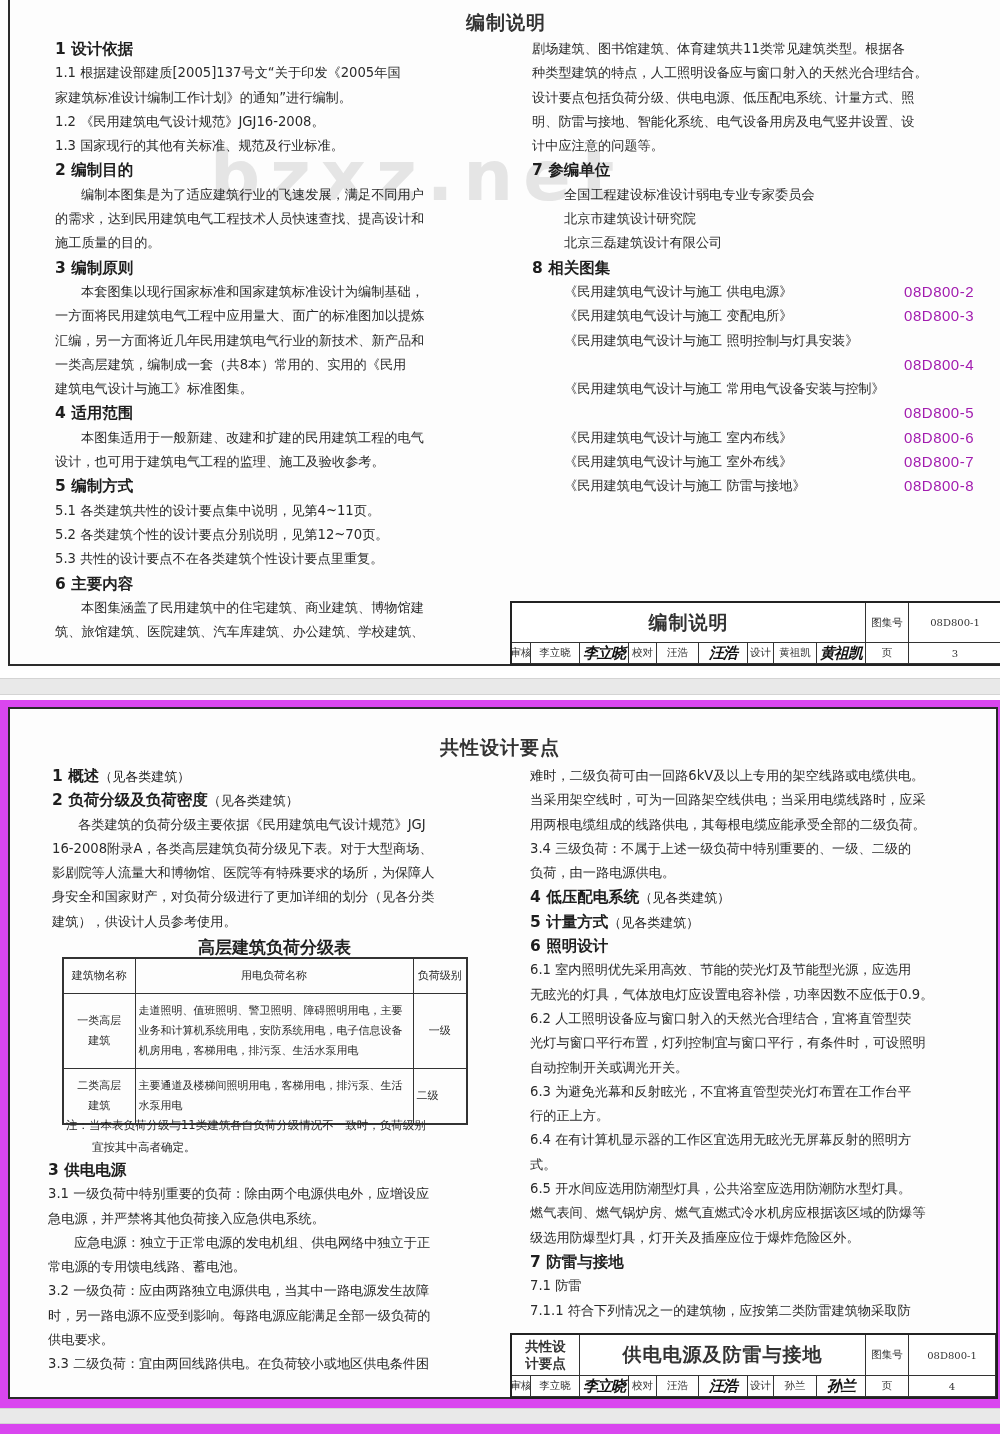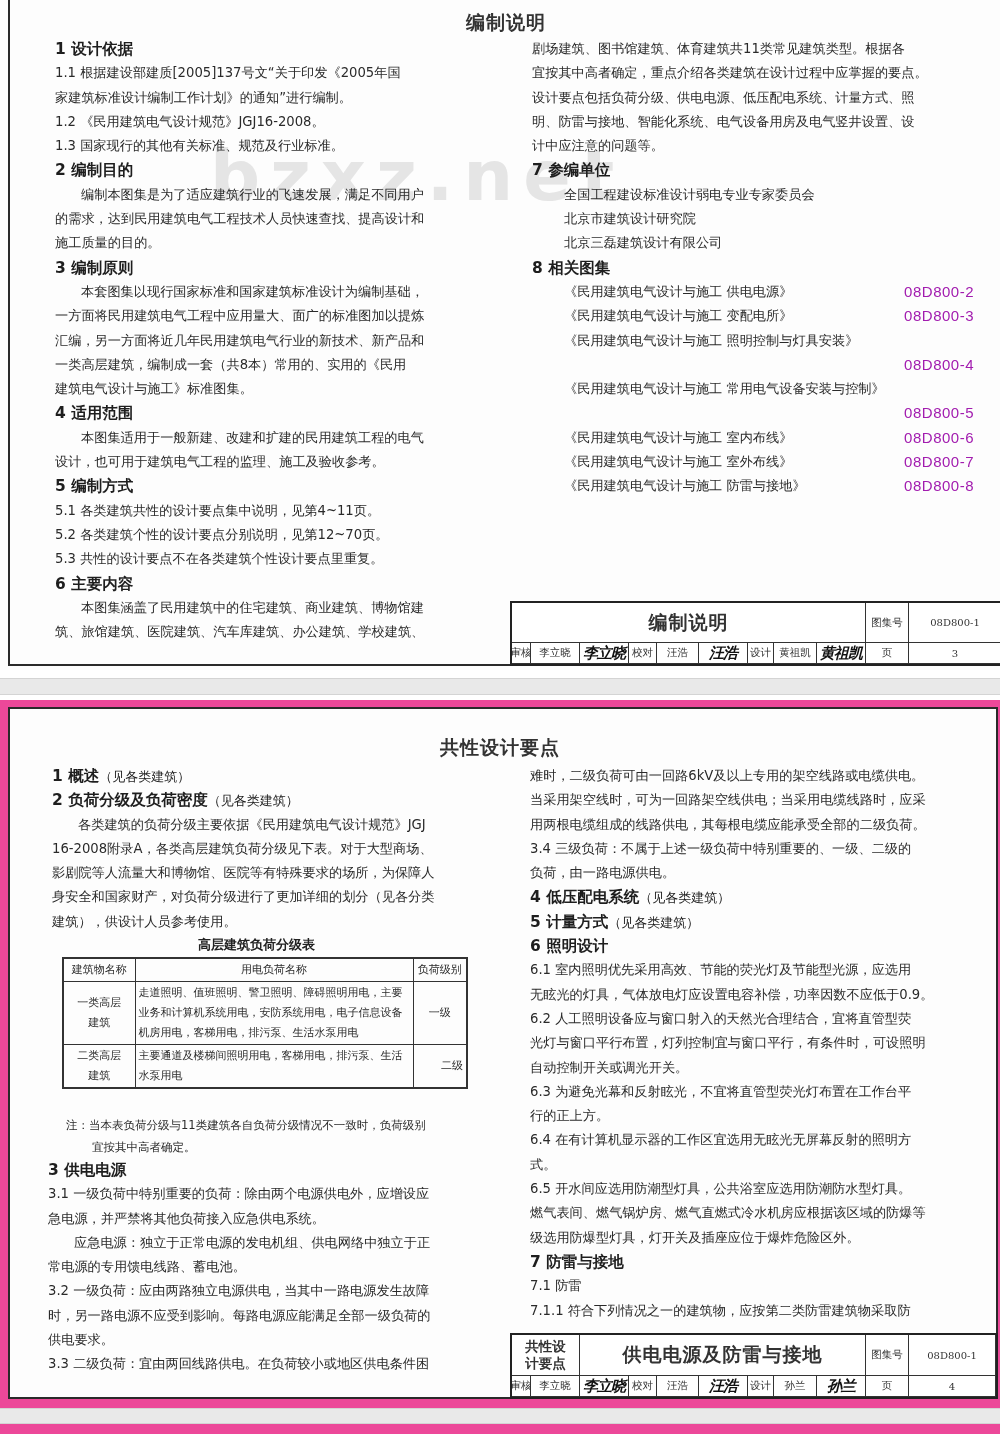--- a/index.html
+++ b/index.html
@@ -18,23 +18,23 @@
   .col .h .sub { font-size: 13px; font-weight: normal; }
   .col .ind { padding-left: 26px; }
   .col .ind2 { padding-left: 32px; }
   .num { font-family: "Liberation Sans", sans-serif; font-size: 15px; color: #a21caf; letter-spacing: 0.5px; }
   .row2 { display: flex; justify-content: space-between; padding-left: 32px; padding-right: 8px; }
   .row2r { text-align: right; padding-right: 8px; }
 
   .watermark { position: absolute; left: 210px; top: 135px; font-size: 70px; font-weight: bold; color: rgba(200,200,200,0.45); letter-spacing: 10px; font-family: "DejaVu Sans", sans-serif; pointer-events: none; }
 
   
-  .ltable-title { position: absolute; font-size: 13px; font-weight: bold; color: #222; }
+  .ltable-title { position: absolute; font-size: 17px; font-weight: bold; color: #222; }
   table.load { position: absolute; border-collapse: collapse; font-size: 11px; color: #2a2a2a; }
-  table.load td, table.load th { border: 1px solid #333; padding: 1px 3px; line-height: 20px; font-weight: normal; }
+  table.load td, table.load th { border: 1px solid #333; padding: 7px 3px; line-height: 20px; font-weight: normal; }
   table.load { border: 2px solid #333; }
   .note { position: absolute; font-size: 11.5px; line-height: 22px; color: #2a2a2a; }
 
   
   .tblock { position: absolute; border: 2px solid #222; border-right: none; background: #fff; }
   .tb-grid { display: grid; width: 100%; height: 100%; }
   .tb-cell { border-right: 1px solid #333; border-bottom: 1px solid #333; display: flex; align-items: center; justify-content: center; font-size: 10.5px; color: #333; white-space: nowrap; overflow: hidden; }
   .tb-main { font-size: 19px; font-weight: bold; color: #333; letter-spacing: 1px; }
   .tb-cat { font-size: 13.5px; font-weight: bold; line-height: 17px; text-align: center; white-space: normal; }
   .sig { font-family: "DejaVu Serif", serif; font-style: italic; font-weight: bold; font-size: 15px; color: #111; letter-spacing: -1px; }
@@ -74,21 +74,21 @@
       <div class="line"><span>5.2  各类建筑个性的设计要点分别说明，见第12~70页。</span></div>
       <div class="line"><span>5.3  共性的设计要点不在各类建筑个性设计要点里重复。</span></div>
       <div class="line h"><span>6 主要内容</span></div>
       <div class="line ind"><span>本图集涵盖了民用建筑中的住宅建筑、商业建筑、博物馆建</span></div>
       <div class="line"><span>筑、旅馆建筑、医院建筑、汽车库建筑、办公建筑、学校建筑、</span></div>
     </div>
 
   <div class="col" id="p1-right" style="left:532px; top:37px; width:450px;">
     <div id="p1-right-lines">
         <div class="line"><span>剧场建筑、图书馆建筑、体育建筑共11类常见建筑类型。根据各</span></div>
-        <div class="line"><span>宜按其中高者确定，重点介绍各类建筑在设计过程中应掌握的要点。</span></div>
+        <div class="line"><span>种类型建筑的特点，人工照明设备应与窗口射入的天然光合理结合。</span></div>
         <div class="line"><span>设计要点包括负荷分级、供电电源、低压配电系统、计量方式、照</span></div>
         <div class="line"><span>明、防雷与接地、智能化系统、电气设备用房及电气竖井设置、设</span></div>
         <div class="line"><span>计中应注意的问题等。</span></div>
         <div class="line h"><span>7 参编单位</span></div>
       </div>
     <div id="p1-participants">
         <div class="line ind2">全国工程建设标准设计弱电专业专家委员会</div>
         <div class="line ind2">北京市建筑设计研究院</div>
         <div class="line ind2">北京三磊建筑设计有限公司</div>
       </div>
@@ -137,21 +137,21 @@
       <div class="tb-cell">黄祖凯</div>
       <div class="tb-cell sig">黄祖凯</div>
       <div class="tb-cell">页</div>
       <div class="tb-cell tb-code">3</div>
     </div>
   </div>
 </div>
 
 <div class="gap" style="top:678px; height:17px;"></div>
 
-<div class="page" style="top:700px; height:734px; background:#ec4899;">
+<div class="page" style="top:700px; height:734px; background:#d946ef;">
   <div class="page-frame" style="left:8px; top:7px; width:990px; height:692px; border-right:2px solid #2a2a2a;"></div>
 
   <div class="sheet-title" style="left:440px; top:35px;">共性设计要点</div>
 
   <div class="col" id="p2-left-top" style="left:52px; top:64px; width:440px;">
       <div class="line h"><span>1 概述</span><span class="sub">（见各类建筑）</span></div>
       <div class="line h"><span>2 负荷分级及负荷密度</span><span class="sub">（见各类建筑）</span></div>
       <div class="line ind"><span>各类建筑的负荷分级主要依据《民用建筑电气设计规范》JGJ</span></div>
       <div class="line"><span>16-2008附录A，各类高层建筑负荷分级见下表。对于大型商场、</span></div>
       <div class="line"><span>影剧院等人流量大和博物馆、医院等有特殊要求的场所，为保障人</span></div>
@@ -170,21 +170,21 @@
     </thead>
     <tbody>
       <tr>
         <td style="text-align:center; padding:0 10px;">一类高层建筑</td>
         <td>走道照明、值班照明、警卫照明、障碍照明用电，主要业务和计算机系统用电，安防系统用电，电子信息设备机房用电，客梯用电，排污泵、生活水泵用电</td>
         <td style="text-align:center;">一级</td>
       </tr>
       <tr>
         <td style="text-align:center; padding:0 10px;">二类高层建筑</td>
         <td>主要通道及楼梯间照明用电，客梯用电，排污泵、生活水泵用电</td>
-        <td style="text-align:right;">二级</td>
+        <td style="text-align:left;">二级</td>
       </tr>
     </tbody>
   </table>
   <div class="note" style="left:66px; top:414px; width:420px;">
     <div>注：当本表负荷分级与11类建筑各自负荷分级情况不一致时，负荷级别</div>
     <div style="padding-left:26px;">宜按其中高者确定。</div>
   </div>
 
   <div class="col" id="p2-left-bottom" style="left:48px; top:458px; width:440px;">
       <div class="line h"><span>3 供电电源</span></div>

